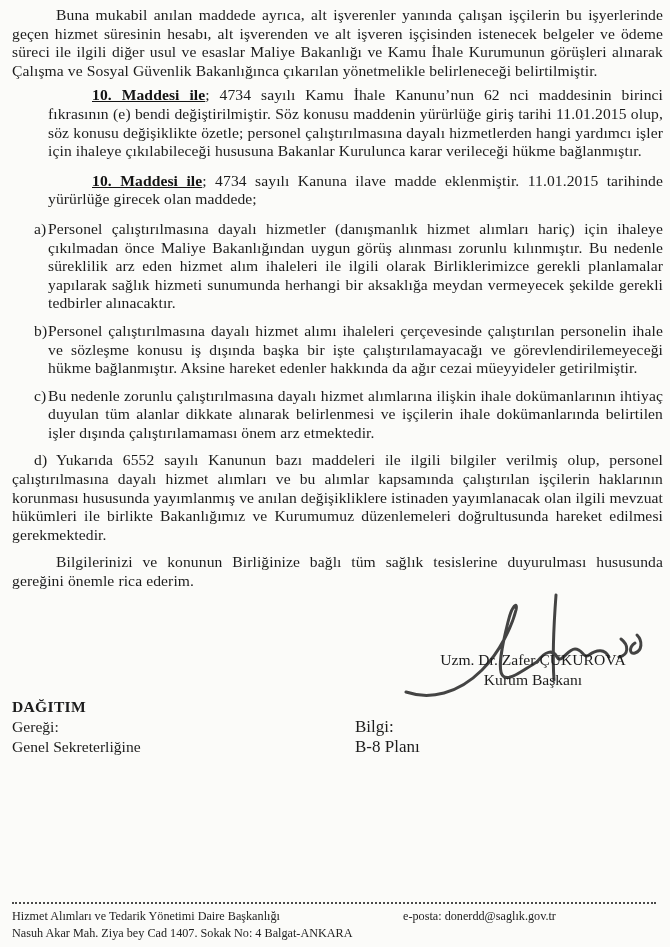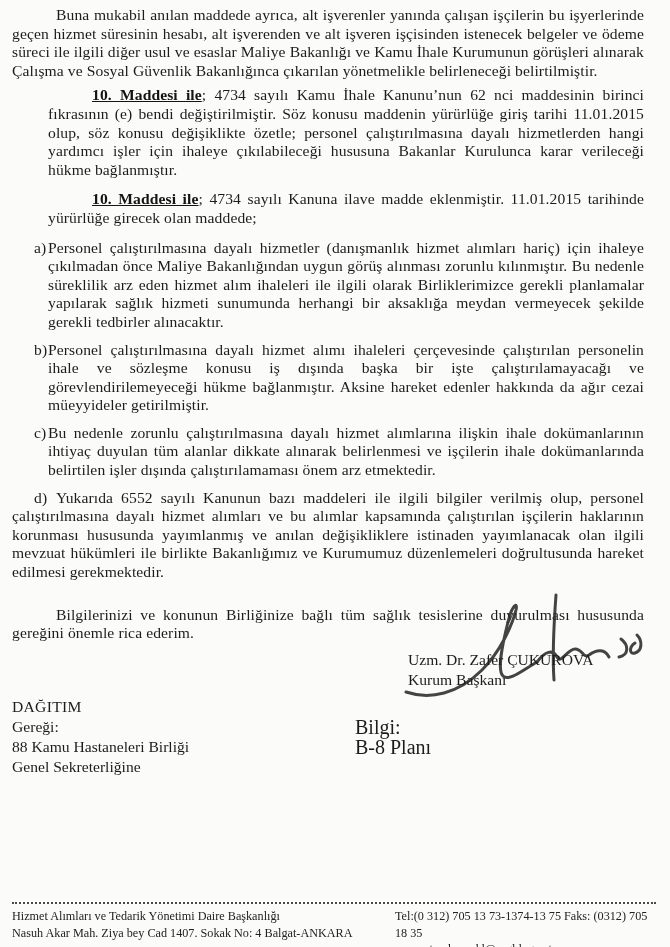--- a/index.html
+++ b/index.html
@@ -6,81 +6,82 @@
   body {
     width: 670px; height: 947px;
     background: #fbfbf9;
     position: relative;
     overflow: hidden;
     font-family: "Liberation Serif", "DejaVu Serif", serif;
     color: #1c1c1c;
   }
   .page {
     position: absolute; inset: 0;
-    padding: 6px 26px 0 12px;
+    padding: 6px 7px 0 12px;
     box-sizing: border-box;
   }
   .para {
     font-size: 15.6px;
     line-height: 18.6px;
     text-align: justify;
     margin: 0;
     color: #1c1c1c;
     letter-spacing: 0.1px;
   }
   .indent { text-indent: 44px; }
   .lead {
     font-weight: bold;
     text-decoration: underline;
     color: #141414;
   }
   .m-b6  { margin-bottom: 6px; }
   .m-b11 { margin-bottom: 11px; margin-left: 36px; }
-  .m-b9  { margin-bottom: 24px; }
+  .m-b9  { margin-bottom: 9px; }
   .list { margin: 0; }
   .li {
     position: relative;
     padding-left: 36px;
     font-size: 15.6px;
     line-height: 18.6px;
     text-align: justify;
     margin-bottom: 9px;
     letter-spacing: 0.1px;
   }
   .li .marker {
     position: absolute;
     left: 22px;
     top: 0;
   }
   .signature-block {
     position: absolute;
     left: 408px; top: 650px;
     width: 250px;
+    text-align: center;
     font-size: 15.6px;
     line-height: 20px;
   }
   .signature-svg {
     position: absolute;
     left: 396px; top: 590px;
     width: 266px; height: 118px;
     pointer-events: none;
   }
   .distribution {
     position: absolute;
     left: 12px; top: 697px;
     font-size: 15.6px;
     line-height: 20px;
   }
   .dist-bilgi {
     position: absolute;
     left: 355px; top: 717px;
-    font-size: 20px;
+    font-size: 17px;
     line-height: 20px;
   }
-  .dist-heading { letter-spacing: 0.3px; }
+  .dist-heading { letter-spacing: 0.3px; font-weight: bold; }
   .footer {
     position: absolute;
     left: 12px; right: 14px; top: 902px;
     border-top: 2px dotted #4a4a4a;
     padding-top: 4px;
     display: flex;
     font-size: 12.2px;
     line-height: 16.5px;
     color: #222;
   }
@@ -134,31 +135,29 @@
 </svg>
 
 <div class="signature-block">
   <div>Uzm. Dr. Zafer ÇUKUROVA</div>
   <div>Kurum Başkanı</div>
 </div>
 
 <div class="distribution">
   <div class="dist-heading">DAĞITIM</div>
   <div>Gereği:</div>
-  <div>88 Kamu Hastaneleri Birliği</div>
   <div>Genel Sekreterliğine</div>
 </div>
 
 <div class="dist-bilgi">
   <div>Bilgi:</div>
   <div>B-8 Planı</div>
 </div>
 
 <div class="footer">
   <div class="footer-left">
     <div>Hizmet Alımları ve Tedarik Yönetimi Daire Başkanlığı</div>
     <div>Nasuh Akar  Mah. Ziya bey  Cad  1407. Sokak No: 4    Balgat-ANKARA</div>
   </div>
   <div class="footer-right">
-    <div>Tel:(0 312)  705 13 73-1374-13 75  Faks: (0312)  705 18 35</div>
     <div class="line2">e-posta: donerdd@saglık.gov.tr</div>
   </div>
 </div>
 
 </body></html>

